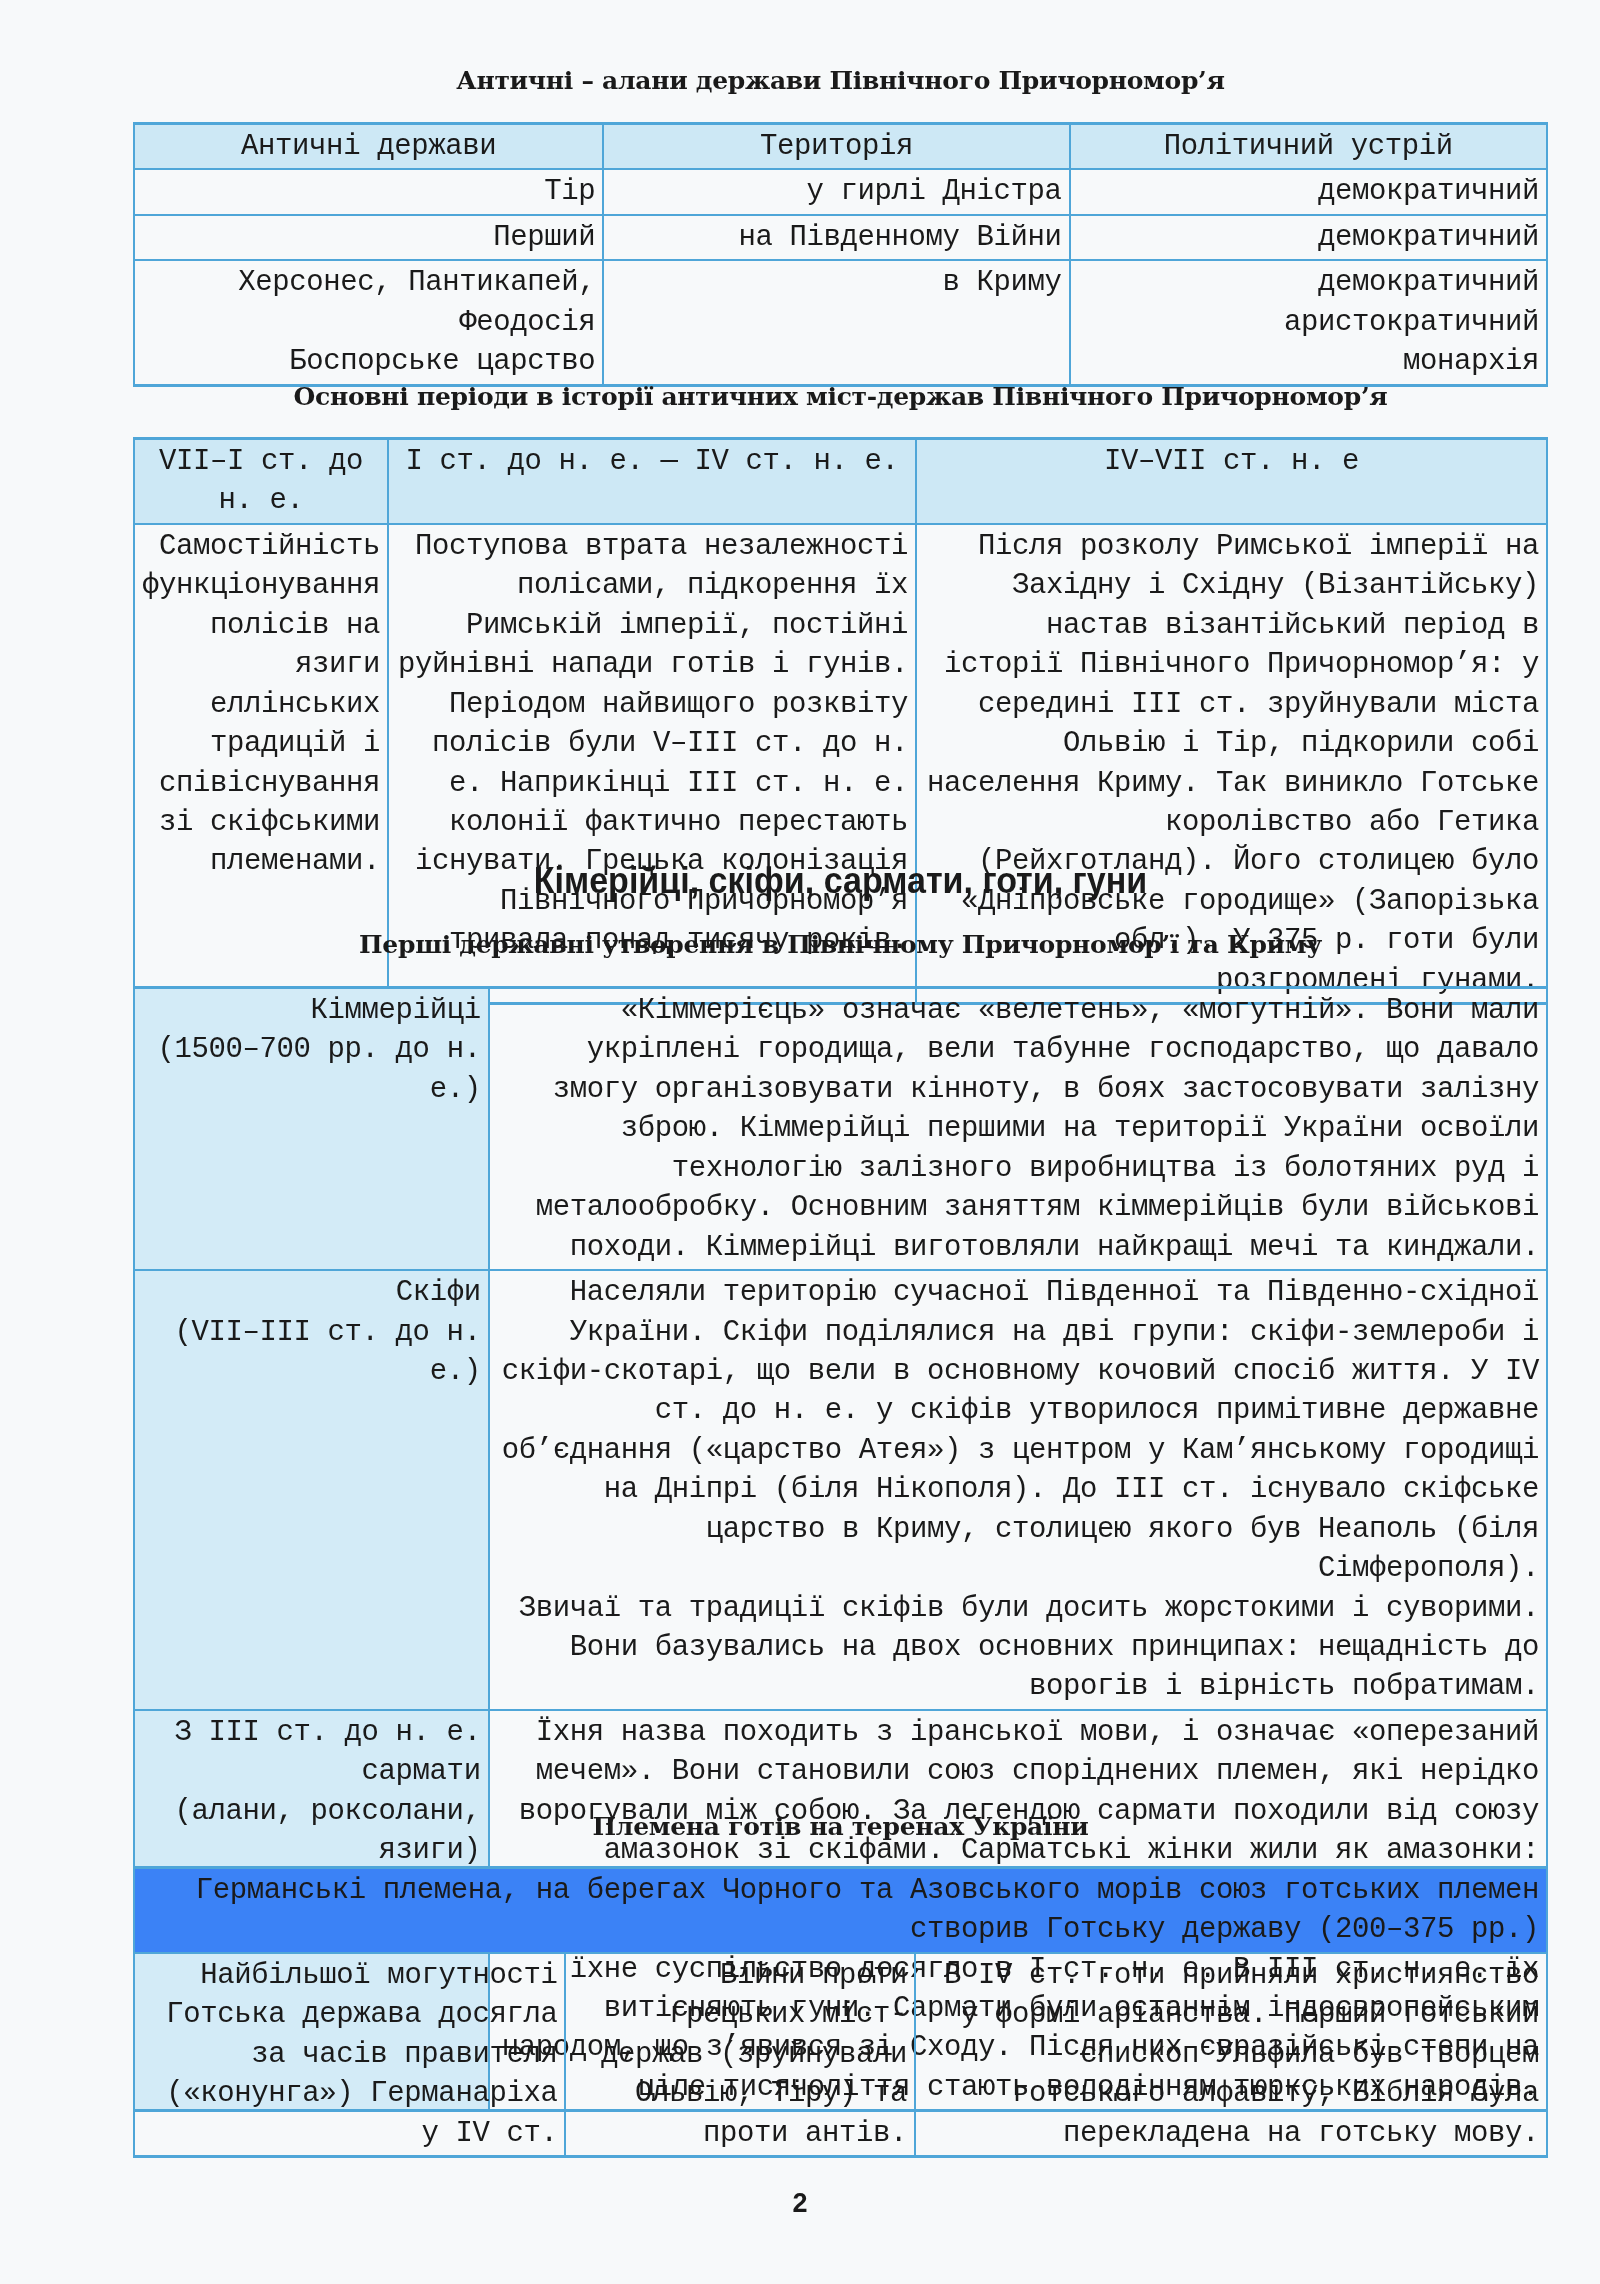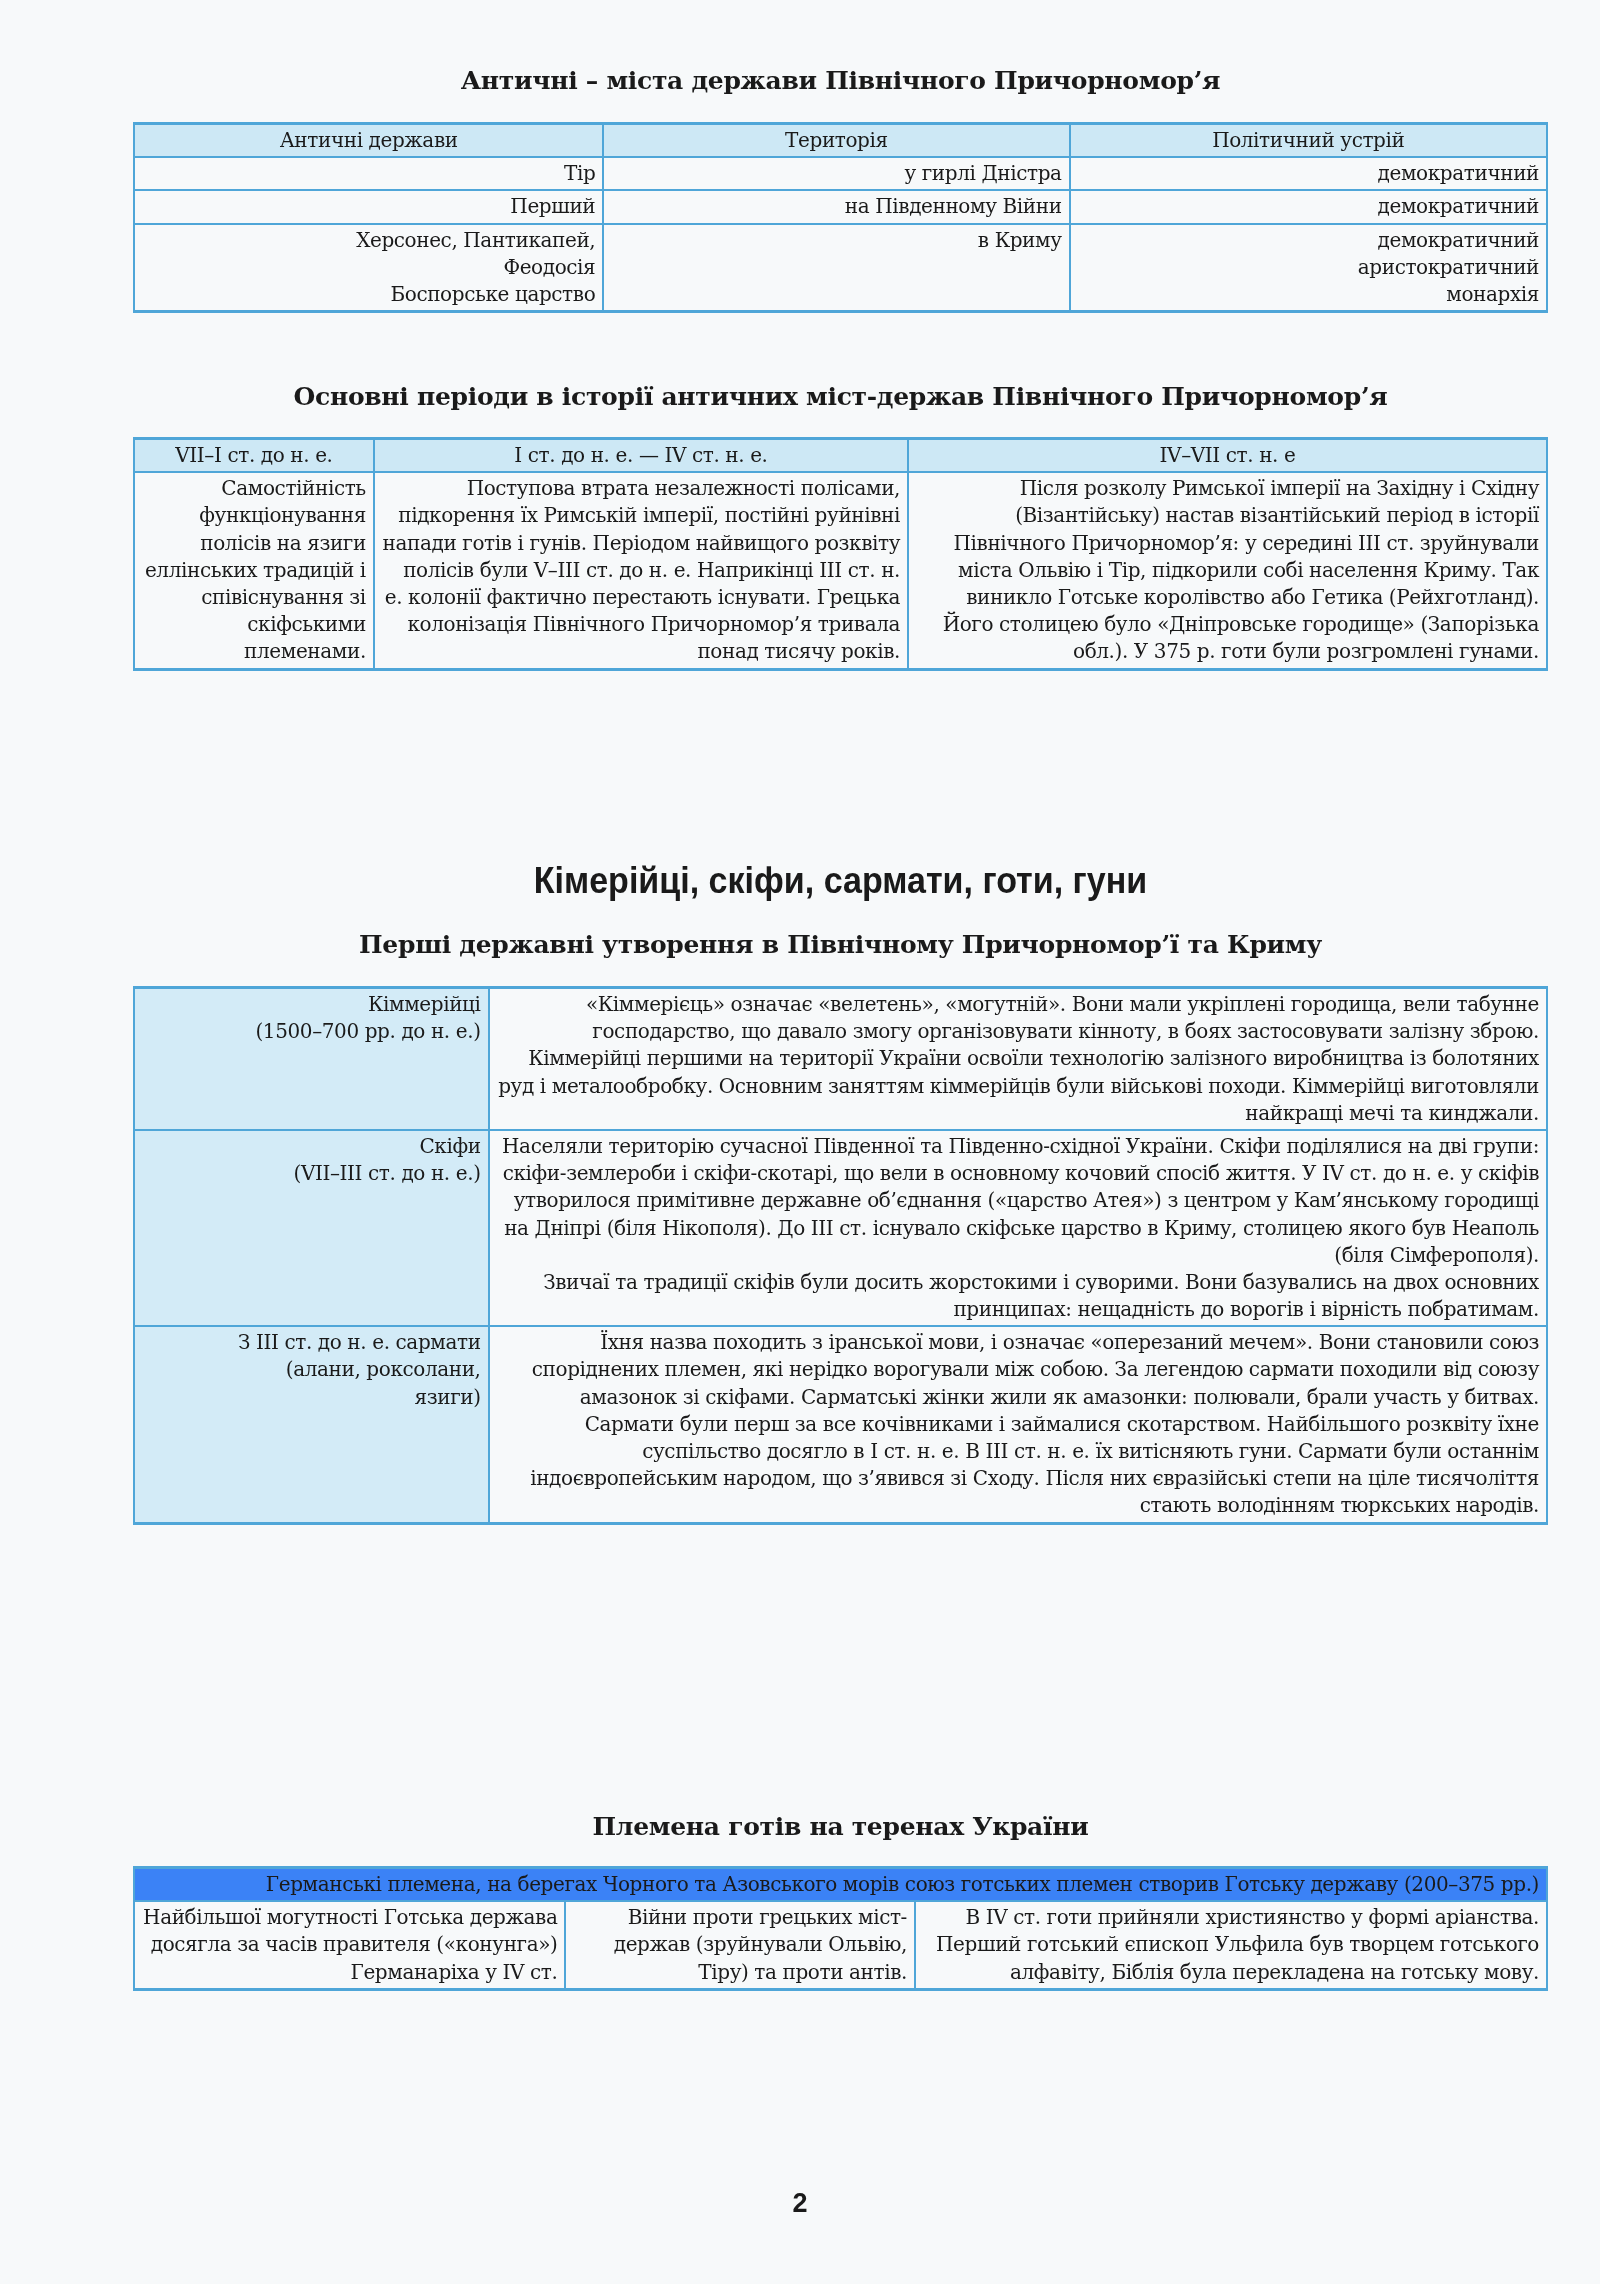--- a/index.html
+++ b/index.html
@@ -24,23 +24,24 @@
     font-family: "Liberation Sans", "DejaVu Sans", sans-serif;
     font-weight: bold;
     font-size: 37px;
     text-align: center;
     margin: 0;
     transform: scaleX(0.92);
   }
   table {
     border-collapse: collapse;
     width: 100%;
-    font-size: 20px;
+    font-size: 29px;
     line-height: 1.36;
     letter-spacing: -0.4px;
+    font-family: Liberation Mono, monospace;
   }
   td, th {
     border: 2px solid #4fa6d8;
     vertical-align: top;
     padding: 2px 7px;
     font-weight: normal;
     text-align: right;
   }
   table.t { border-top: 3px solid #4fa6d8; border-bottom: 3px solid #4fa6d8; }
   th { background: #cde8f5; text-align: center; }
@@ -52,21 +53,21 @@
     text-align: center;
     font-family: "Liberation Sans", sans-serif;
     font-weight: bold; font-size: 27px;
   }
 </style>
 </head>
 <body>
 
 <div class="page">
 
-  <h2 class="h-sub" style="position:absolute; top:66px; width:100%;">Античні – міста держави Північного Причорномор’я</h2>
+  <h2 class="h-sub" style="position:absolute; top:66px; width:100%;">Античні – алани держави Північного Причорномор’я</h2>
   <table class="t" style="position:absolute; top:122px; width:1415px;">
     <colgroup>
         <col style="width:470px">
         <col style="width:467px">
         <col style="width:478px">
       </colgroup>
     <tbody>
         <tr>
       <th>Античні держави</th>
       <th>Територія</th>

